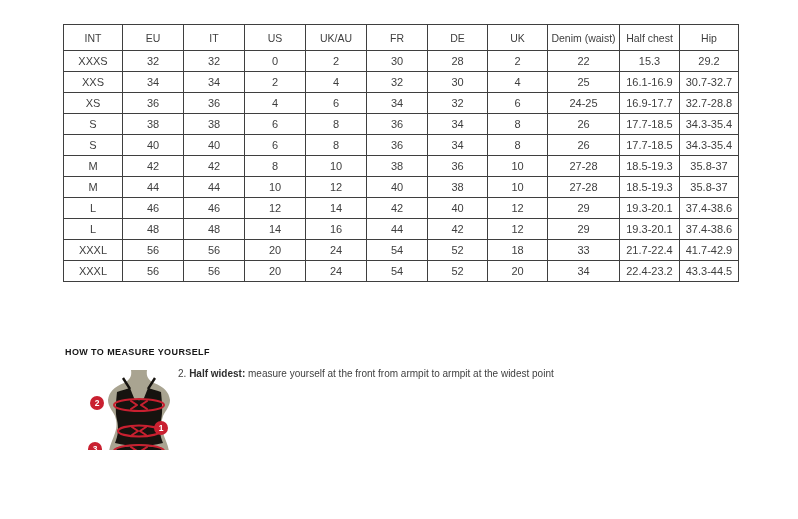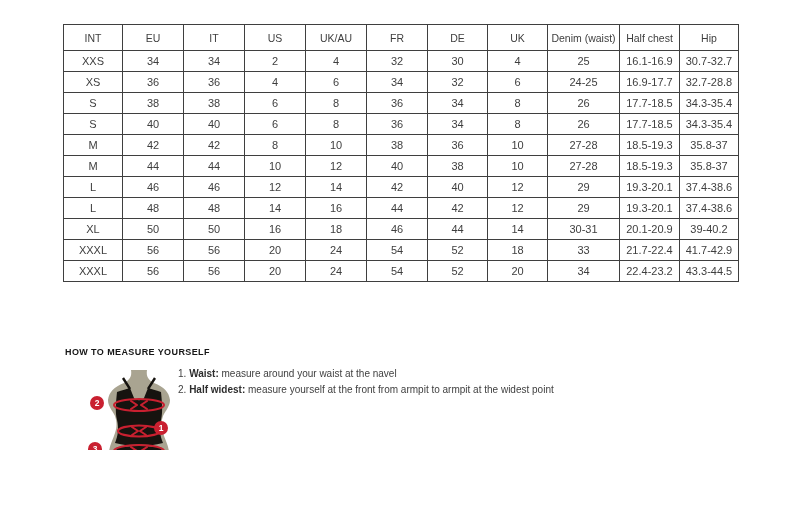--- a/index.html
+++ b/index.html
@@ -97,20 +97,33 @@
           <th>FR</th>
           <th>DE</th>
           <th>UK</th>
           <th>Denim (waist)</th>
           <th>Half chest</th>
           <th>Hip</th>
         </tr>
     </thead>
     <tbody>
         <tr>
+          <td>XXXS</td>
+          <td>32</td>
+          <td>32</td>
+          <td>0</td>
+          <td>2</td>
+          <td>30</td>
+          <td>28</td>
+          <td>2</td>
+          <td>22</td>
+          <td>15.3</td>
+          <td>29.2</td>
+        </tr>
+        <tr>
           <td>XXS</td>
           <td>34</td>
           <td>34</td>
           <td>2</td>
           <td>4</td>
           <td>32</td>
           <td>30</td>
           <td>4</td>
           <td>25</td>
           <td>16.1-16.9</td>
@@ -201,33 +214,20 @@
           <td>14</td>
           <td>16</td>
           <td>44</td>
           <td>42</td>
           <td>12</td>
           <td>29</td>
           <td>19.3-20.1</td>
           <td>37.4-38.6</td>
         </tr>
         <tr>
-          <td>XL</td>
-          <td>50</td>
-          <td>50</td>
-          <td>16</td>
-          <td>18</td>
-          <td>46</td>
-          <td>44</td>
-          <td>14</td>
-          <td>30-31</td>
-          <td>20.1-20.9</td>
-          <td>39-40.2</td>
-        </tr>
-        <tr>
           <td>XXXL</td>
           <td>56</td>
           <td>56</td>
           <td>20</td>
           <td>24</td>
           <td>54</td>
           <td>52</td>
           <td>18</td>
           <td>33</td>
           <td>21.7-22.4</td>
@@ -294,17 +294,16 @@
         <text x="73" y="58" text-anchor="middle" dominant-baseline="central" font-size="8.5" font-weight="bold" fill="#ffffff">1</text>
       </g>
       <g>
         <circle cx="7" cy="79" r="7" fill="#c92030"></circle>
         <text x="7" y="79" text-anchor="middle" dominant-baseline="central" font-size="8.5" font-weight="bold" fill="#ffffff">3</text>
       </g>
     </svg>
   </div>
 
   <div class="instructions">
-      <div class="instruction"><span>1. </span><b>Waist:</b><span> measure around your waist at the navel</span></div>
       <div class="instruction"><span>2. </span><b>Half widest:</b><span> measure yourself at the front from armpit to armpit at the widest point</span></div>
     </div>
 
 </div>
 
 </body></html>

